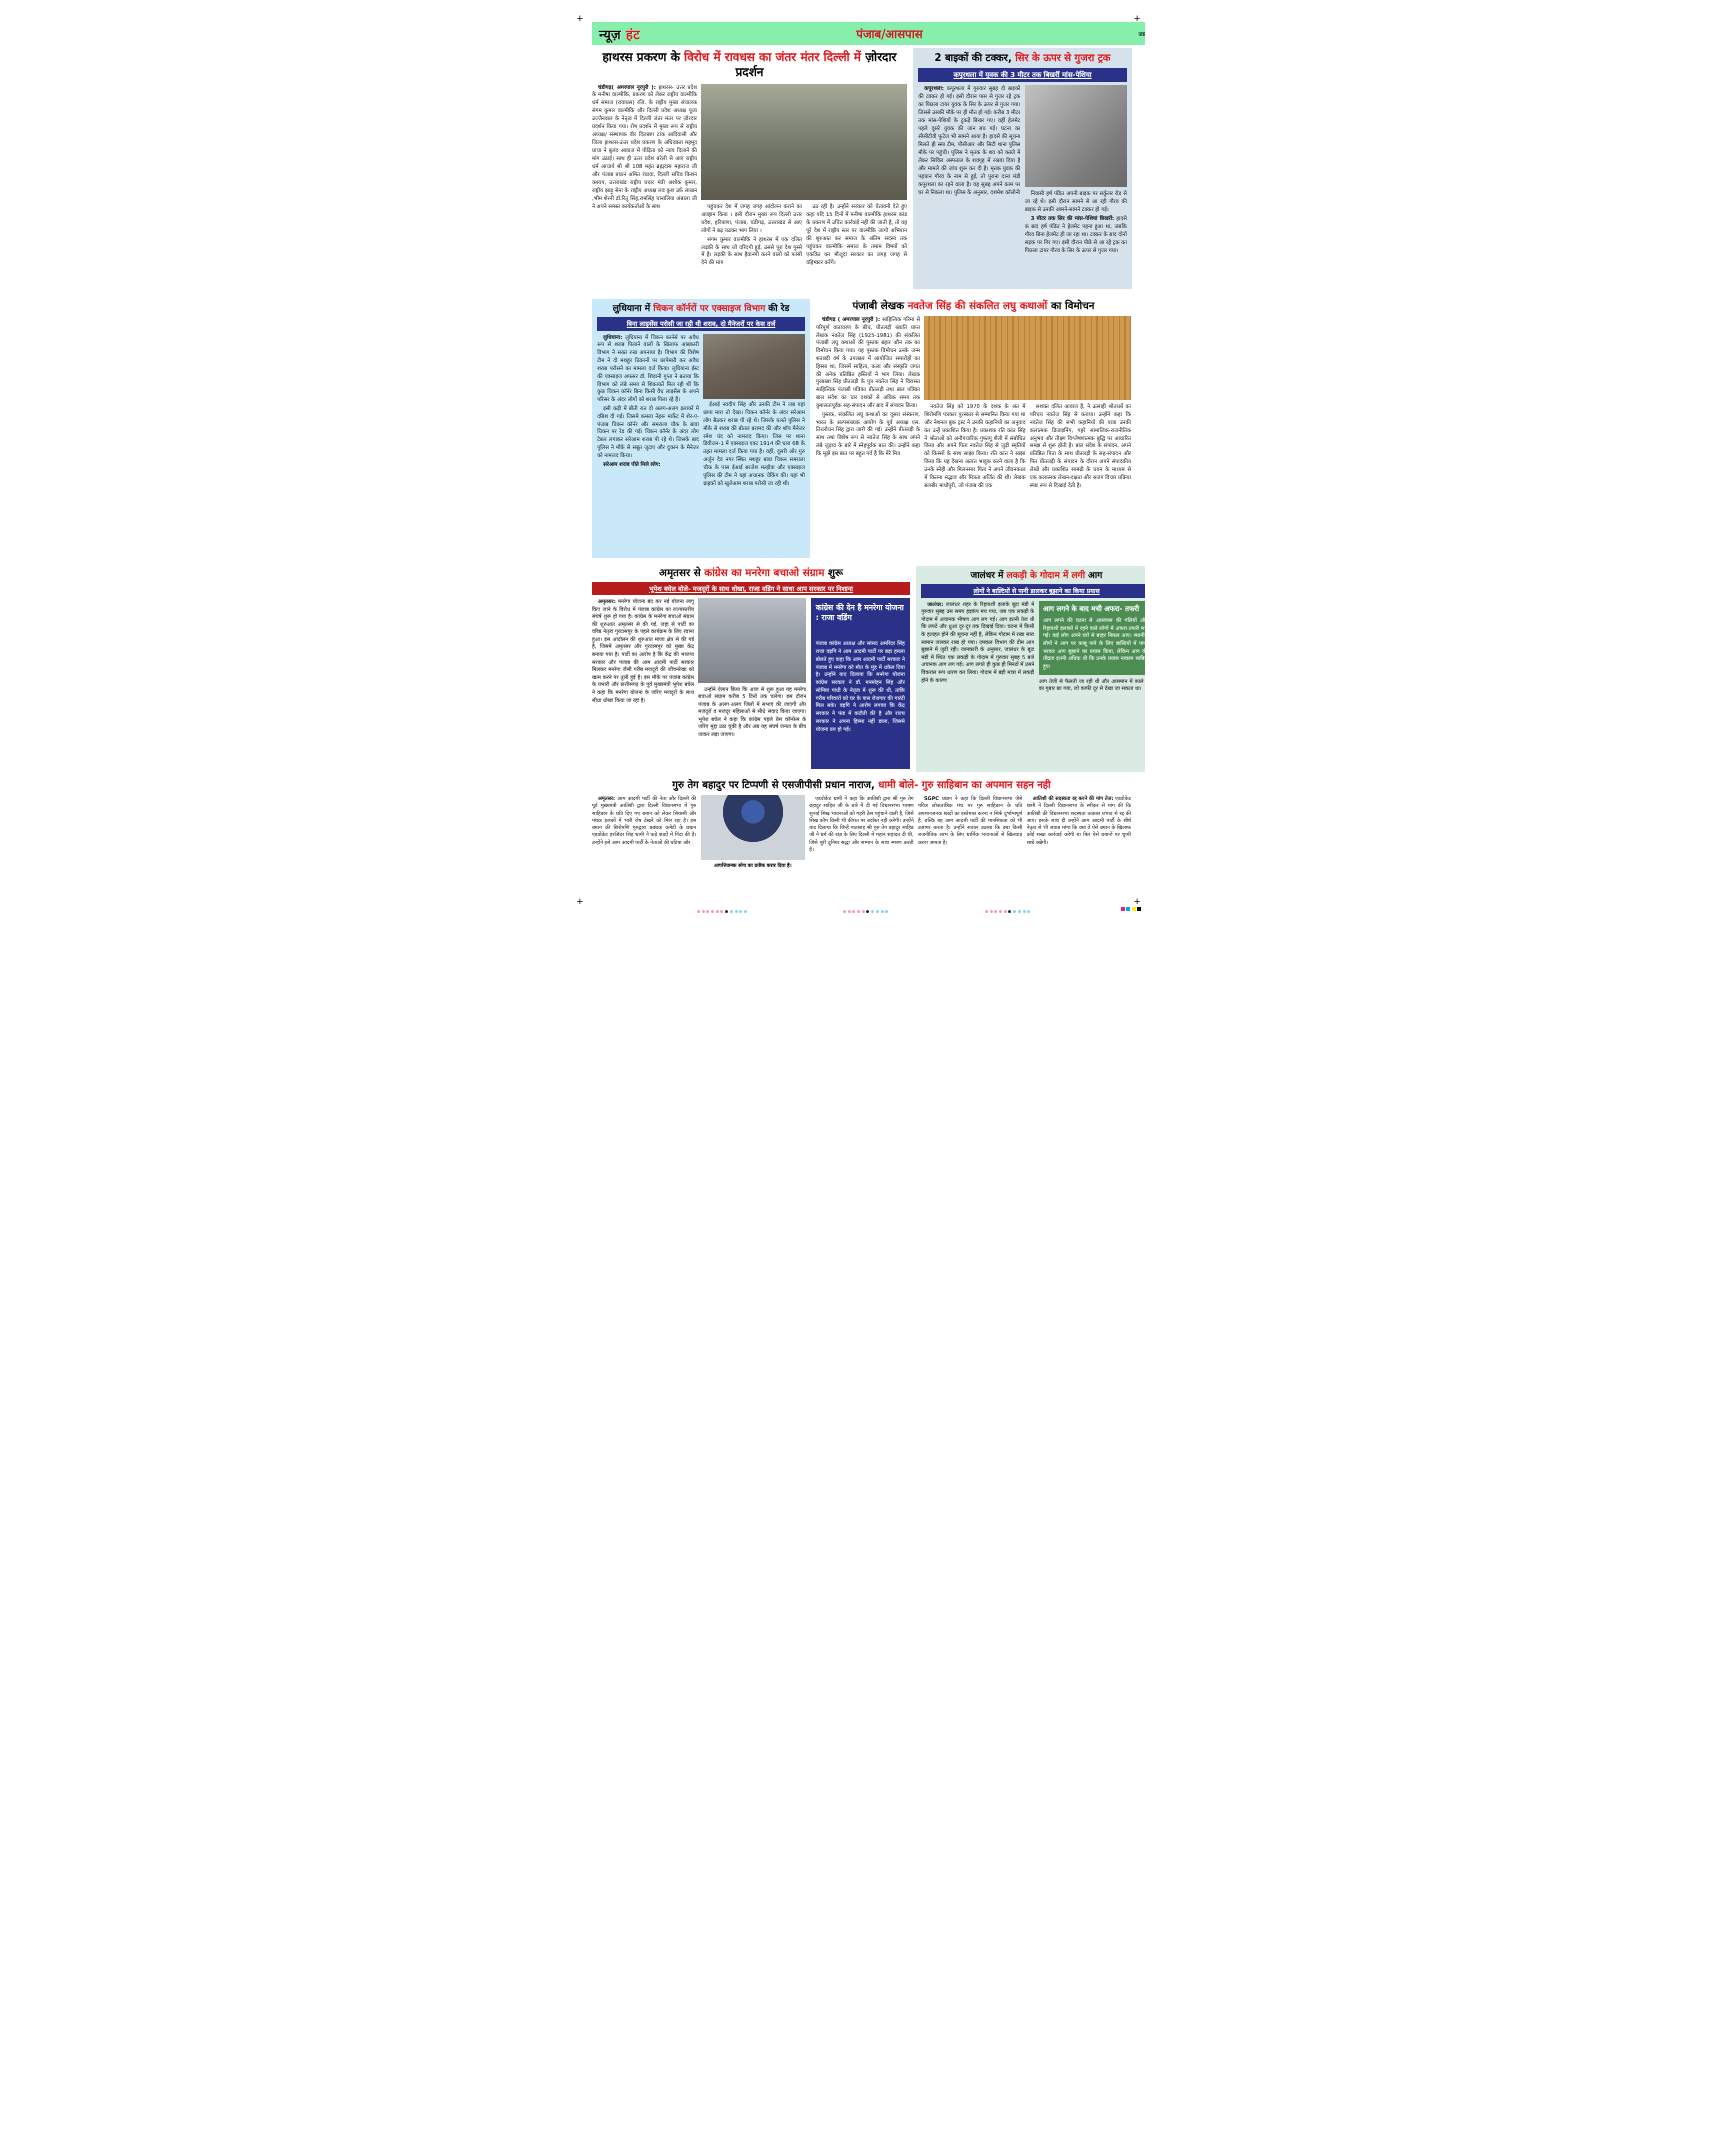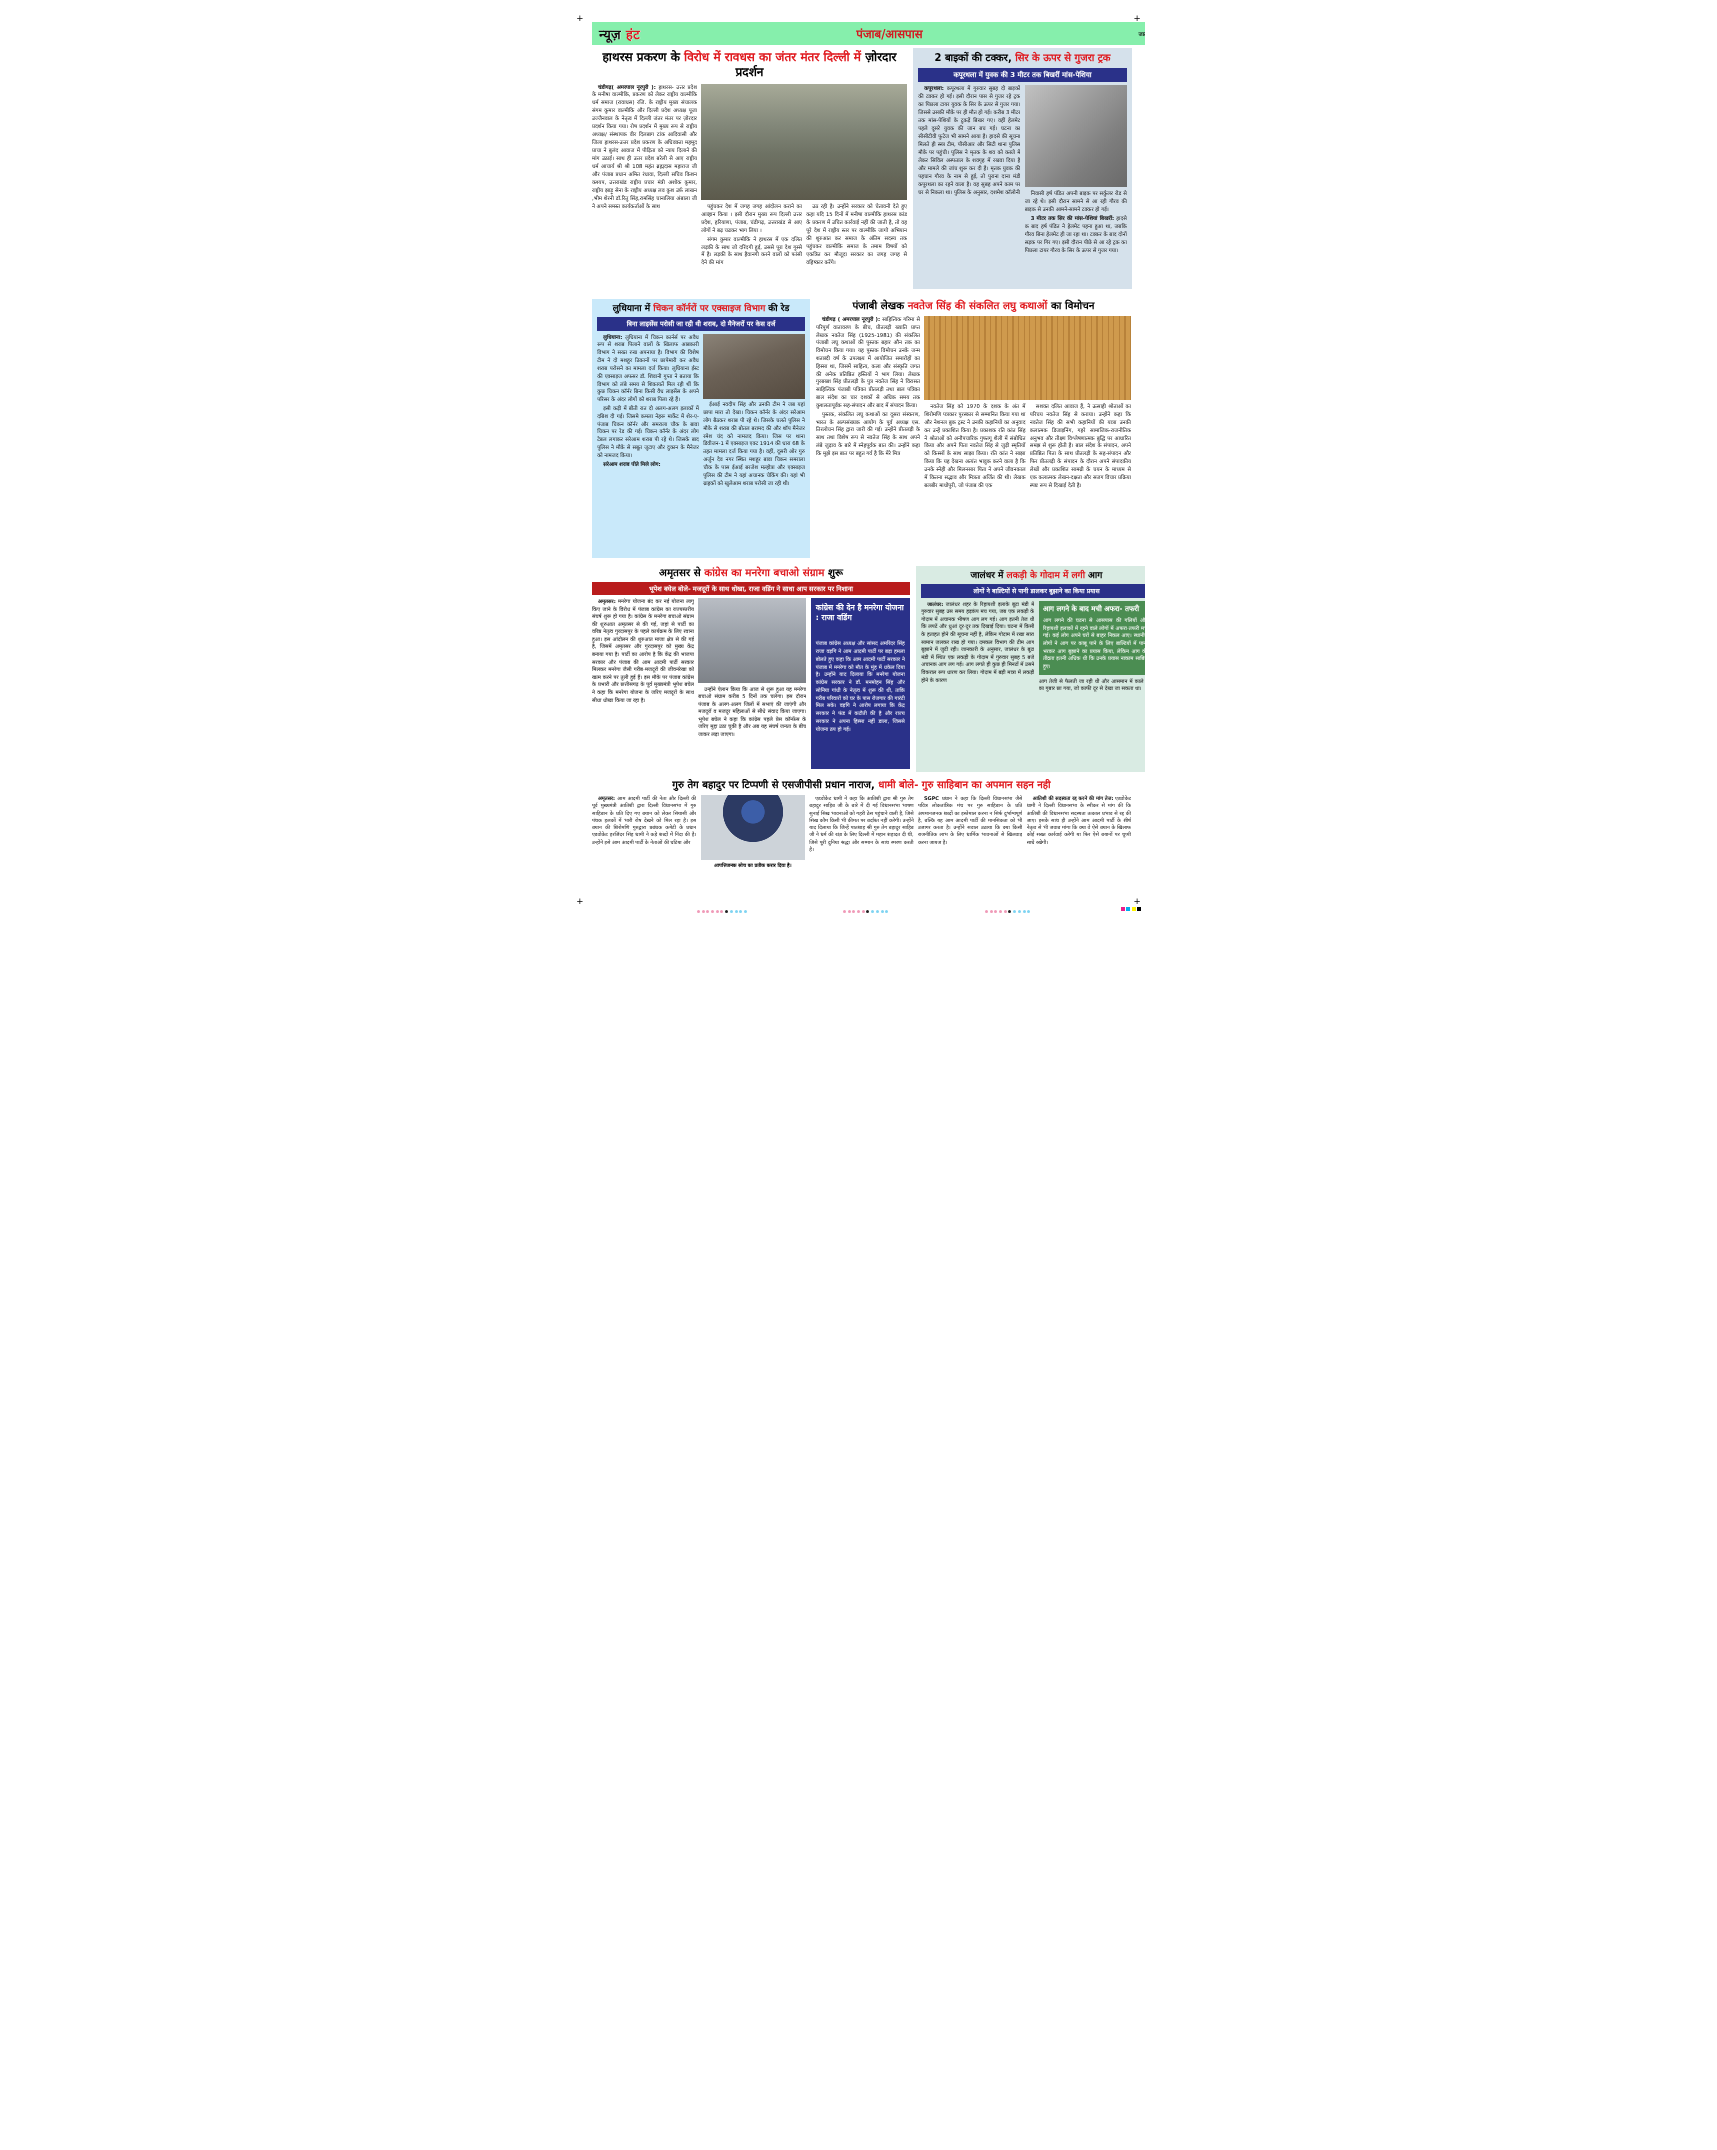--- a/index.html
+++ b/index.html
@@ -18,21 +18,21 @@
   .logo .lb { color:#0c0c0c; } .logo .lr { color:#D81B21; }
   .section-title { flex:1; text-align:center; color:#D41920; font-weight:900; font-size:11.6px; }
   .mast-right { display:flex; align-items:center; height:100%; }
   .edition-date { font-size:5.6px; font-weight:800; color:#111; margin-right:6px; white-space:nowrap; }
   .page-no { border-left:1.3px solid #111; height:19px; display:flex; align-items:center;
     padding:0 6px 0 6px; font-size:17px; font-weight:900; color:#111; }
 
   
   .hl { text-align:center; font-weight:900; line-height:1.22; color:#000; }
   .hl .red { color:#E01A1F; }
-  .bar { color:#fff; font-weight:800; text-align:center; }
+  .bar { color:#fff; font-weight:800; text-align:center;text-decoration:underline; }
   .bar.navy { background:#2A3189; }
   .bar.green { background:#b91c1c; }
   .bodytxt { text-align:justify; color:#111; }
   .bodytxt p { text-indent:6px; margin-bottom:0.9px; }
   .lead { font-weight:800; }
   .photo { width:100%; background:#999; }
   .col { flex:1; min-width:0; overflow:hidden; }
 
   
   .a1 { position:absolute; left:20px; top:50px; width:315px; height:239px; }

